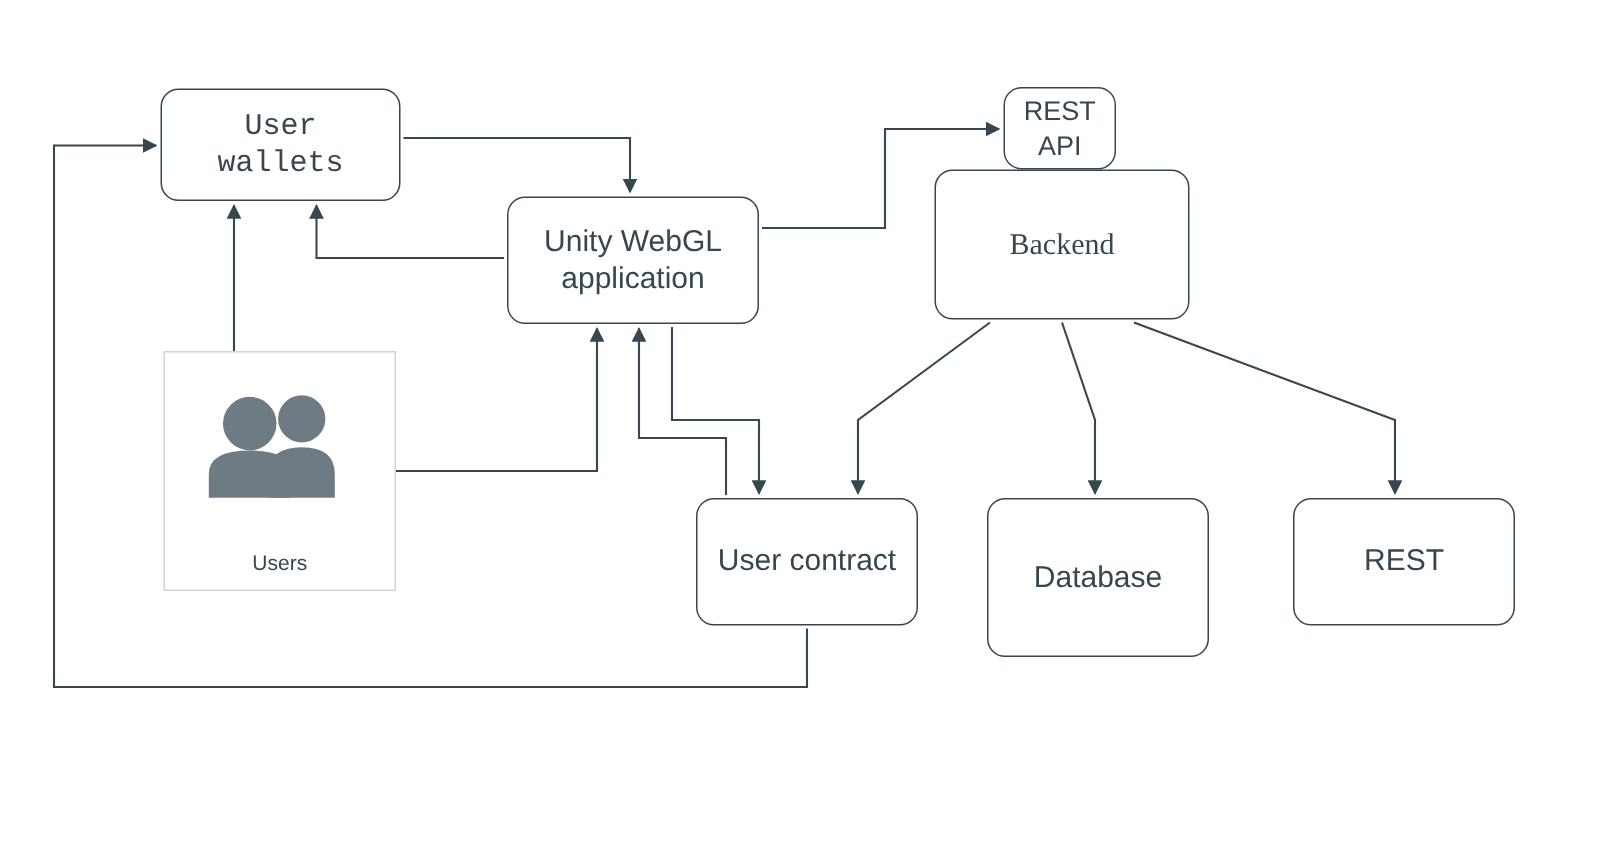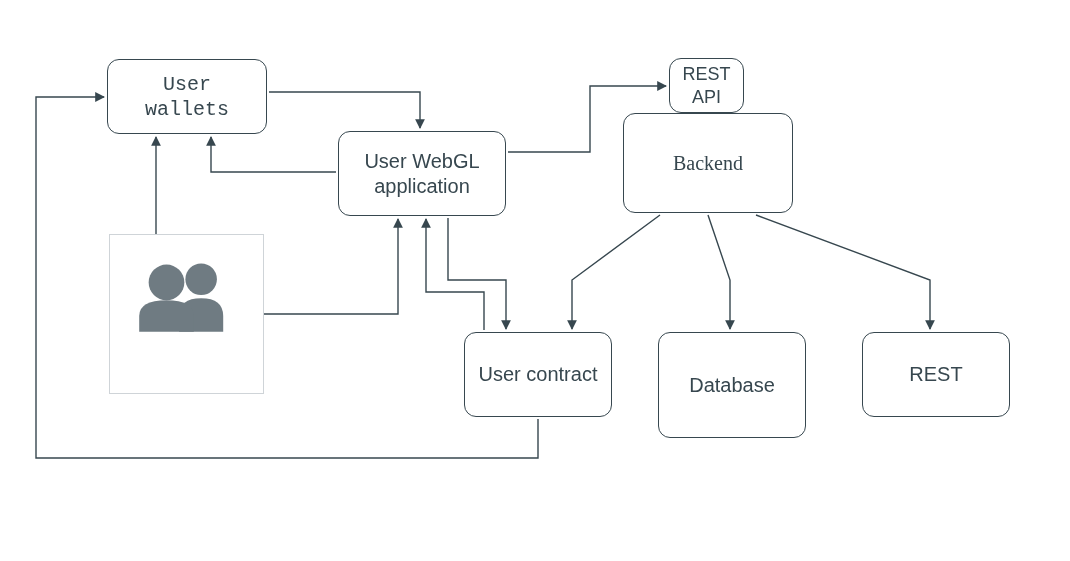--- a/index.html
+++ b/index.html
@@ -54,21 +54,21 @@
   }
 </style>
 </head>
 <body>
 
 <div class="box" style="left:107px; top:59px; width:160px; height:75px;font-family:Liberation Mono, monospace;">
   <span>User wallets</span>
 </div>
 
 <div class="box" style="left:338px; top:131px; width:168px; height:85px;">
-  <span>User WebGL application</span>
+  <span>Unity WebGL application</span>
 </div>
 
 <div class="box" style="left:669px; top:58px; width:75px; height:55px; font-size:18px;">
   <span>REST API</span>
 </div>
 
 <div class="box" style="left:623px; top:113px; width:170px; height:100px;font-family:Liberation Serif, serif;">
   <span>Backend</span>
 </div>
 
@@ -86,20 +86,21 @@
 
 <div class="users-shell" style="left:109px; top:234px; width:155px; height:160px;">
   <svg class="people-icon" viewBox="0 0 100 70" style="left:25px; top:20px; width:105px; height:80px;">
 
     <circle cx="63" cy="20" r="15" fill="#6f7b82"></circle>
     <path d="M 42 70 L 42 55 Q 42 38 63 38 Q 84 38 84 55 L 84 70 Z" fill="#6f7b82"></path>
 
     <circle cx="30" cy="23" r="17" fill="#6f7b82"></circle>
     <path d="M 4 70 L 4 55 Q 4 40 30 40 Q 56 40 56 55 L 56 70 Z" fill="#6f7b82"></path>
   </svg>
+  <div class="users-label" style="bottom:10px; left:0;">Users</div>
 </div>
 
 <svg class="connectors">
   <defs>
     <marker id="arrow" viewBox="0 0 10 10" refX="9" refY="5" markerWidth="7" markerHeight="7" orient="auto-start-reverse">
       <path d="M 0 0 L 10 5 L 0 10 z" fill="#37474f"></path>
     </marker>
   </defs>
   <g stroke="#37474f" stroke-width="1.4" fill="none">
 

